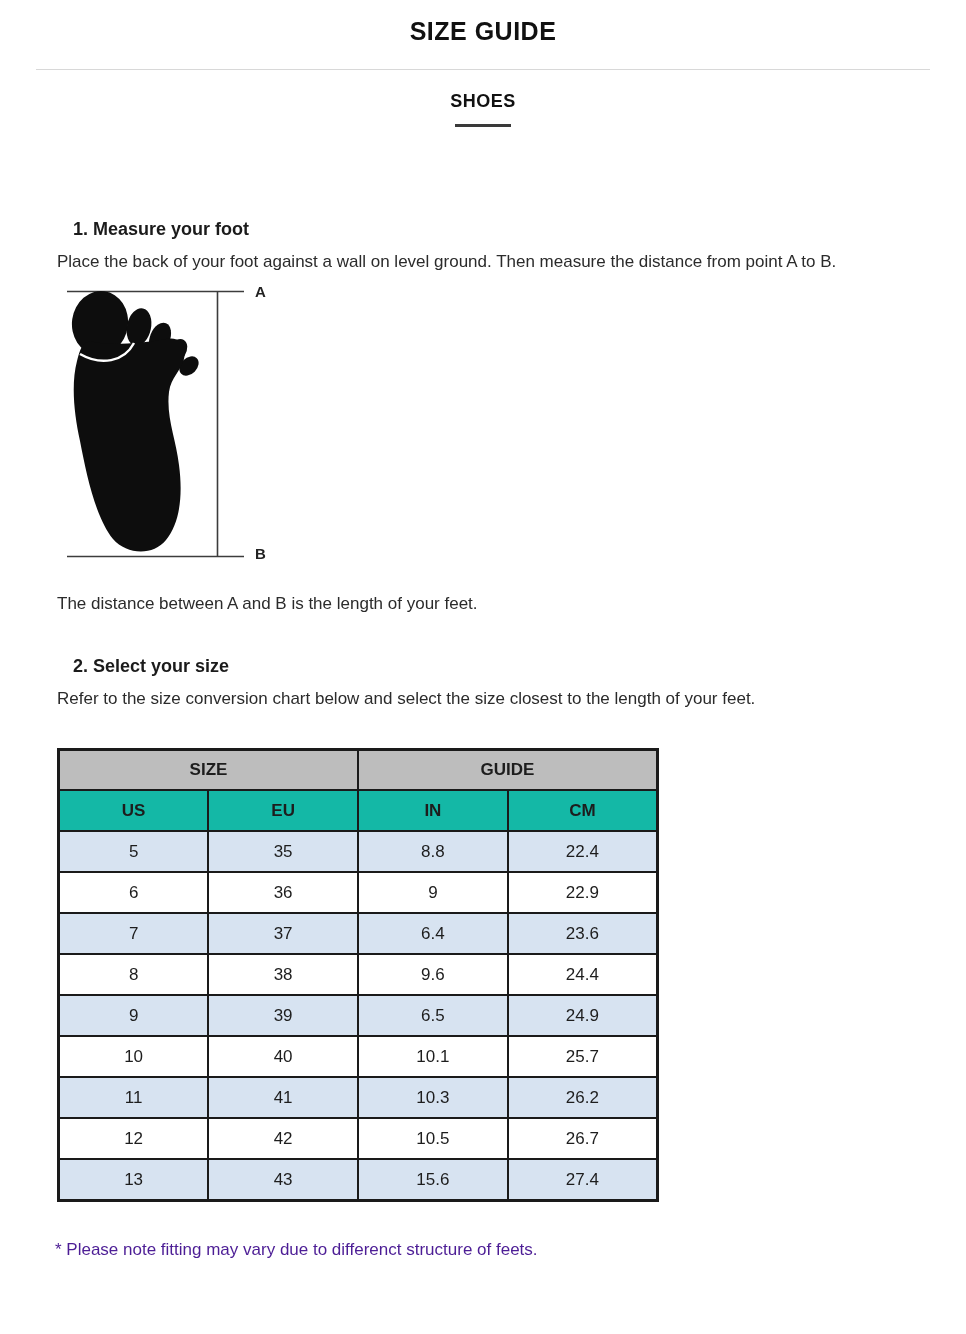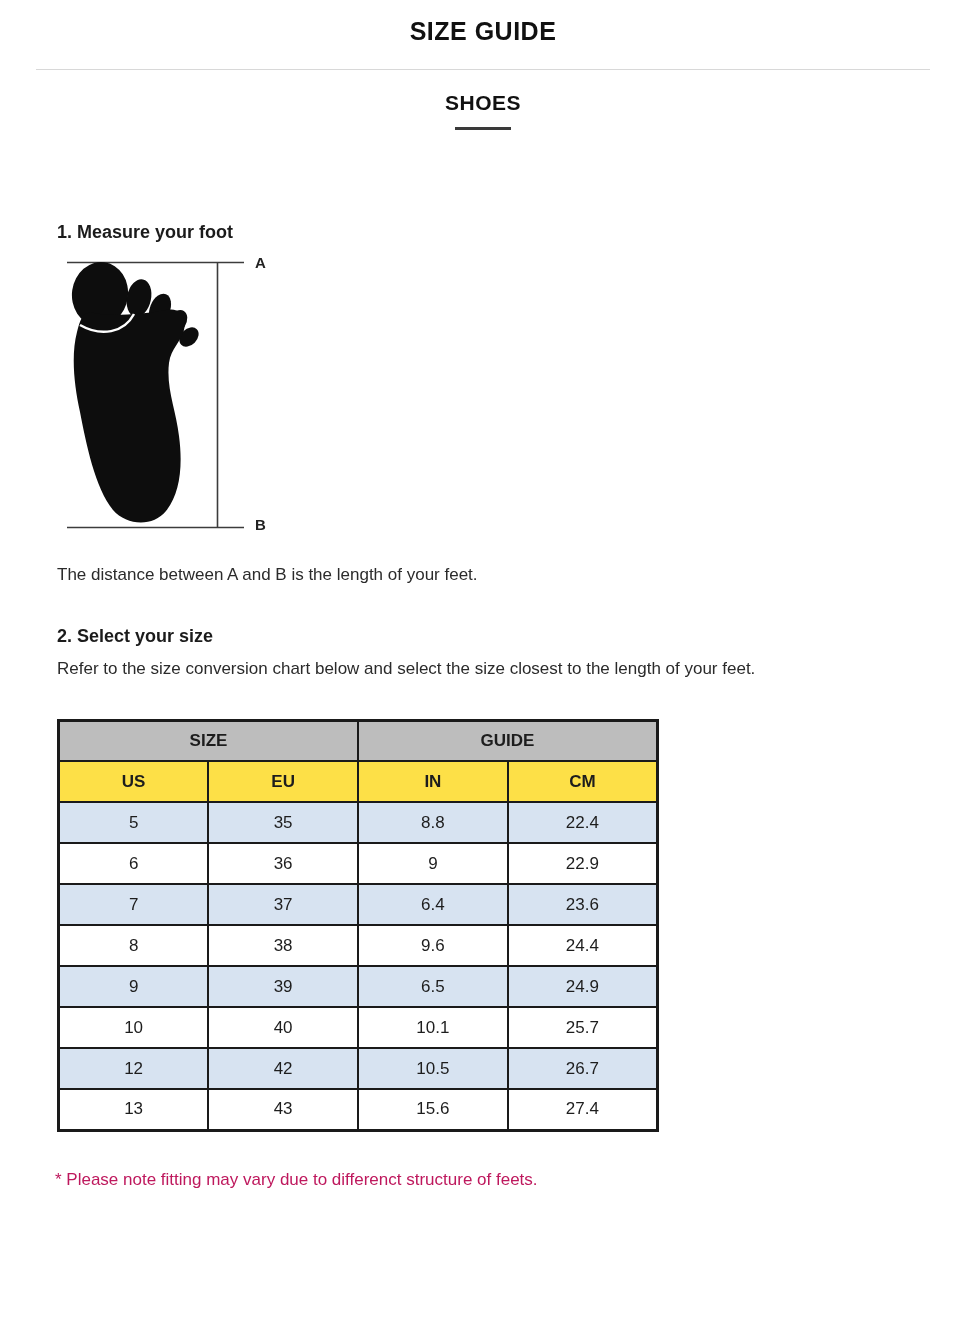--- a/index.html
+++ b/index.html
@@ -22,38 +22,39 @@
     color: #111111;
     text-align: center;
   }
   .header-divider {
     height: 1px;
     background: #d8d8d8;
     margin: 23px 36px 0 36px;
   }
   .category-title {
     margin-top: 21px;
-    font-size: 21px;
+    font-size: 18px;
     font-weight: 700;
     letter-spacing: 0.5px;
     color: #111111;
   }
   .category-underline {
     width: 56px; height: 3px;
     background: #3a3a3a;
     margin: 12px auto 0 auto;
   }
 
   
   .content { padding: 0 40px 0 57px; }
 
   .section-heading {
     font-size: 18px;
     font-weight: 700;
     color: #1b1b1b;
+    margin-left: 16px;
   }
   .section-heading.first { margin-top: 92px; }
   .section-text {
     margin-top: 11px;
     font-size: 17px;
     color: #2b2b2b;
     line-height: 1.25;
   }
 
   
@@ -92,47 +93,48 @@
     text-align: center;
     vertical-align: middle;
     height: 41px;
     padding: 8px;
   }
   .size-table thead tr.group-row th {
     background: var(--header-bg, #bdbdbd);
     font-weight: 700;
   }
   .size-table thead tr.cols-row th {
-    background: #fde047;
+    background: #14b8a6;
     font-weight: 700;
     margin-left: 12px;
   }
   .size-table tbody tr:nth-child(odd) td { background: var(--stripe-bg, #d7e3f1); }
   .size-table tbody tr:nth-child(even) td { background: #ffffff; }
 
   .footnote {
     margin-top: 38px;
     margin-left: -2px;
     font-size: 17px;
-    color: #be185d;
+    color: #4c1d95;
   }
 </style>
 </head>
 <body>
 
 <div class="page-header">
   <h1 class="page-title">SIZE GUIDE</h1>
   <div class="header-divider"></div>
   <h2 class="category-title">SHOES</h2>
   <div class="category-underline"></div>
 </div>
 
 <div class="content">
 
   <h3 class="section-heading first">1. Measure your foot</h3>
+  <p class="section-text">Place the back of your foot against a wall on level ground. Then measure the distance from point A to B.</p>
 
   <div class="foot-diagram">
     <svg width="280" height="270" viewBox="0 0 280 270" aria-hidden="true">
 
       <line x1="0" y1="2.5" x2="177" y2="2.5" stroke="#3c3c3c" stroke-width="1.6"></line>
       <line x1="150.5" y1="2.5" x2="150.5" y2="267.5" stroke="#3c3c3c" stroke-width="1.6"></line>
       <line x1="0" y1="267.5" x2="177" y2="267.5" stroke="#3c3c3c" stroke-width="1.6"></line>
 
       <g fill="#0d0d0d">
         <ellipse cx="33" cy="34" rx="28" ry="32" transform="rotate(8 33 34)"></ellipse>
@@ -206,20 +208,26 @@
         <td>6.5</td>
         <td>24.9</td>
       </tr>
       <tr>
         <td>10</td>
         <td>40</td>
         <td>10.1</td>
         <td>25.7</td>
       </tr>
       <tr>
+        <td>11</td>
+        <td>41</td>
+        <td>10.3</td>
+        <td>26.2</td>
+      </tr>
+      <tr>
         <td>12</td>
         <td>42</td>
         <td>10.5</td>
         <td>26.7</td>
       </tr>
       <tr>
         <td>13</td>
         <td>43</td>
         <td>15.6</td>
         <td>27.4</td>

